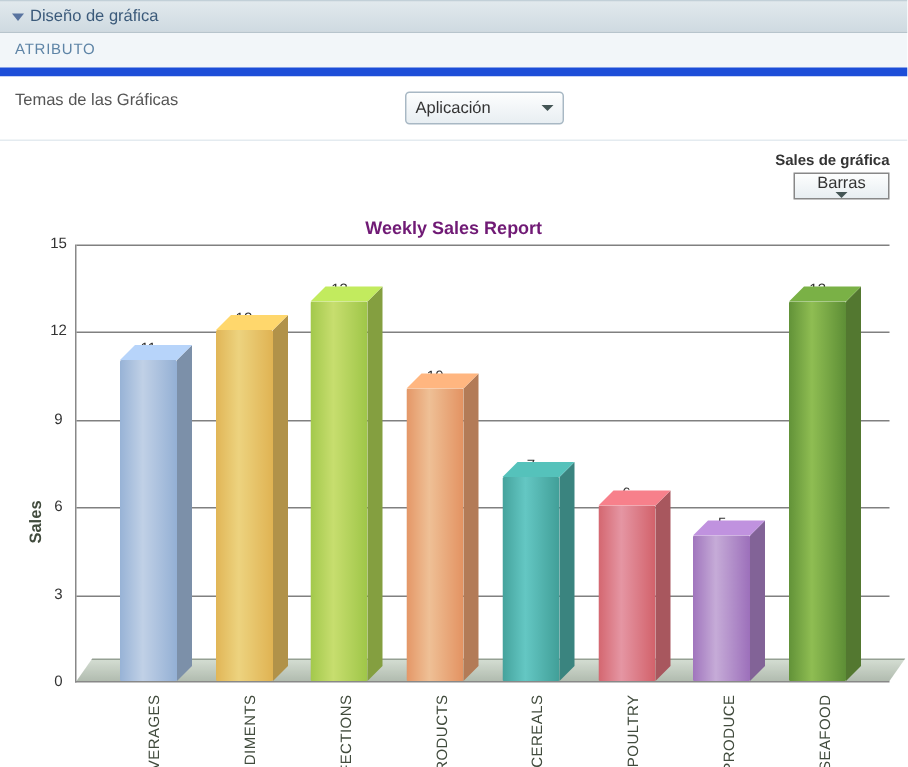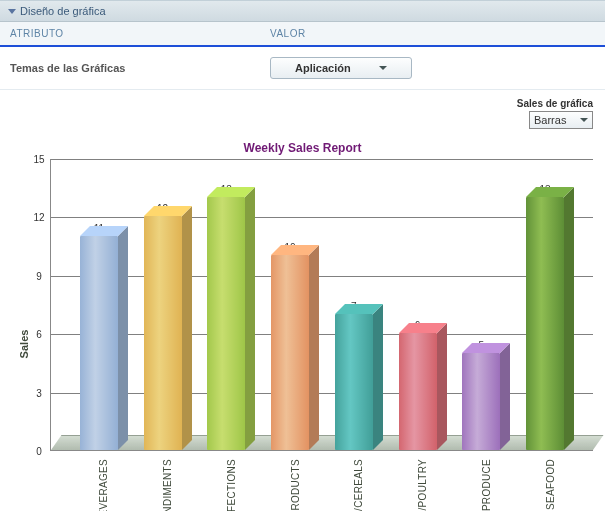--- a/index.html
+++ b/index.html
@@ -30,45 +30,43 @@
     border-right: 4px solid transparent;
     border-top: 5px solid #5974a0;
   }
   .panel-title {
     font-weight: normal;
     color: #3b5a7a;
   }
   .header-row {
     display: flex;
     background: #f2f6f9;
-    border-bottom: 2px solid #1d4ed8;
+    border-bottom: 6px solid #1d4ed8;
     padding: 6px 10px;
   }
   .header-row .col1 { width: 260px; color: #5e84a6; font-size: 10px; letter-spacing: .5px;}
   .header-row .col2 { flex: 1; color: #5e84a6; font-size: 10px; letter-spacing: .5px;}
   .form-row {
     display: flex;
-    align-items: center;
     background: #fff;
     border-bottom: 1px solid #e4ebf0;
     padding: 10px 10px;
-    font-weight: bold;
   }
   .form-row .col1 { width: 260px; color: #555; }
   .form-row .col2 { flex: 1; }
   .select {
     display: inline-flex;
     align-items: center;
     justify-content: space-between;
     background: linear-gradient(#fdfefe, #e8eef2);
     border: 1px solid #a8b8c4;
     border-radius: 3px;
     height: 20px;
     width: 92px;
-    padding: 0 24px;
+    padding: 0 6px;
     cursor: pointer;
     color: #333;
     font-size: 11px;
   }
   .select .caret, .mini-select .caret {
     width: 0; height: 0;
     border-left: 4px solid transparent;
     border-right: 4px solid transparent;
     border-top: 4px solid #455;
   }
@@ -86,20 +84,21 @@
     align-items: center;
     justify-content: space-between;
     background: linear-gradient(#fdfefe, #e8eef2);
     border: 1px solid #888;
     height: 16px;
     width: 54px;
     padding: 0 4px;
     cursor: pointer;
     font-size: 11px;
     margin-top: 2px;
+    flex-direction: column;
   }
 
   
   .chart-wrap {
     width: 605px;
     box-sizing: border-box;
     padding: 0 6px 4px 6px;
   }
   .chart-title {
     text-align: center;
@@ -226,21 +225,20 @@
 <body>
 
 <div class="panel">
   <div class="panel-header">
     <span class="tri"></span>
     <span class="panel-title">Diseño de gráfica</span>
   </div>
 
   <div class="header-row">
     <div class="col1">ATRIBUTO</div>
-    <div class="col2">VALOR</div>
   </div>
 
   <div class="form-row">
     <div class="col1">Temas de las Gráficas</div>
     <div class="col2">
       <div class="select">
         <span>Aplicación</span>
         <span class="caret"></span>
       </div>
     </div>

